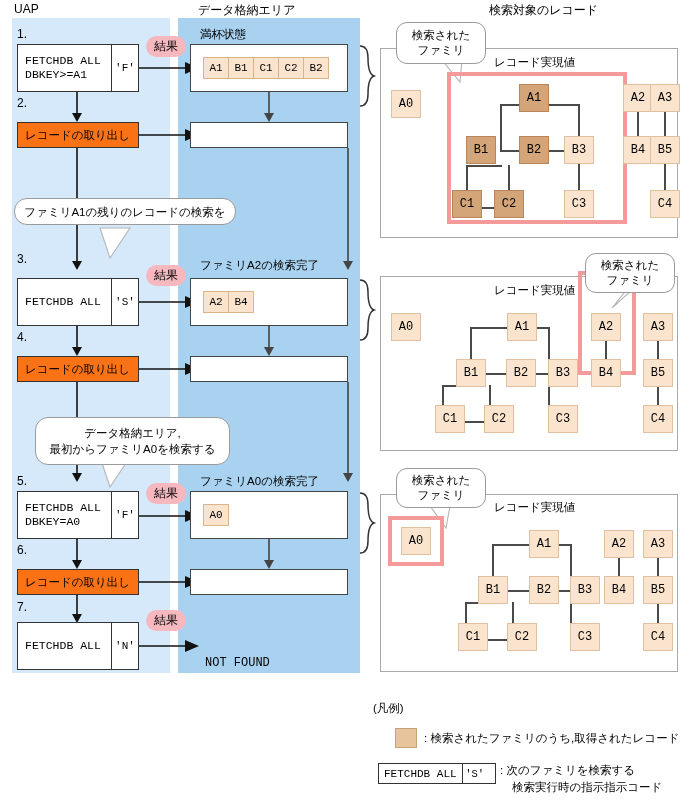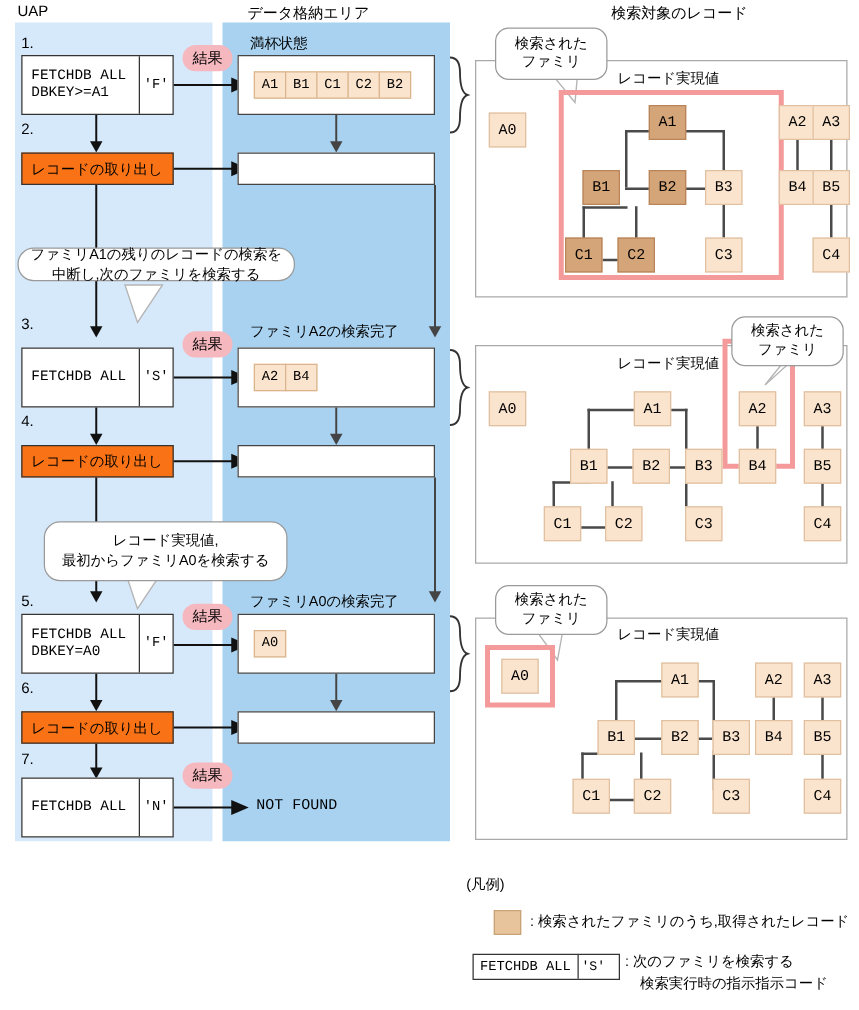--- a/index.html
+++ b/index.html
@@ -159,21 +159,20 @@
 <svg class="abs" style="left:342px;top:148px;" width="12" height="122">
   <line x1="6" y1="0" x2="6" y2="116" stroke="#444" stroke-width="1.6"></line>
   <polygon points="1,113 6,122 11,113" fill="#444"></polygon>
 </svg>
 
 <svg class="abs" style="left:96px;top:226px;" width="40" height="34">
   <polygon points="4,2 34,2 14,32" fill="#fff" stroke="#b5b5b5" stroke-width="1.1"></polygon>
 </svg>
 <div class="abs callout" style="left:14px;top:198px;width:222px;height:27px;">
   <span>ファミリA1の残りのレコードの検索を</span>
-  <span>中断し,次のファミリを検索する</span>
 </div>
 
 <div class="abs stepnum" style="left:17px;top:252px;">3.</div>
 <div class="abs cmdbox" style="left:17px;top:278px;width:122px;height:48px;">
   <div class="cmdtext">
     <span>FETCHDB ALL</span>
   </div>
   <div class="cmdcode">'S'</div>
 </div>
 <div class="abs pill" style="left:146px;top:265px;">結果</div>
@@ -210,21 +209,21 @@
 </svg>
 <svg class="abs" style="left:342px;top:382px;" width="12" height="100">
   <line x1="6" y1="0" x2="6" y2="94" stroke="#444" stroke-width="1.6"></line>
   <polygon points="1,91 6,100 11,91" fill="#444"></polygon>
 </svg>
 
 <svg class="abs" style="left:96px;top:455px;" width="40" height="34">
   <polygon points="4,2 34,2 14,32" fill="#fff" stroke="#b5b5b5" stroke-width="1.1"></polygon>
 </svg>
 <div class="abs callout" style="left:35px;top:417px;width:195px;height:48px;">
-  <span>レコード実現値,</span>
+  <span>データ格納エリア,</span>
   <span>最初からファミリA0を検索する</span>
 </div>
 
 <div class="abs stepnum" style="left:17px;top:474px;">5.</div>
 <div class="abs cmdbox" style="left:17px;top:491px;width:122px;height:48px;">
   <div class="cmdtext">
     <span>FETCHDB ALL</span>
     <span>DBKEY=A0</span>
   </div>
   <div class="cmdcode">'F'</div>
@@ -265,21 +264,21 @@
   <div class="cmdtext">
     <span>FETCHDB ALL</span>
   </div>
   <div class="cmdcode">'N'</div>
 </div>
 <div class="abs pill" style="left:146px;top:610px;">結果</div>
 <svg class="abs" style="left:139px;top:638px;" width="62" height="16">
   <line x1="0" y1="8" x2="48" y2="8" stroke="#111" stroke-width="1.6"></line>
   <polygon points="46,2 60,8 46,14" fill="#111"></polygon>
 </svg>
-<div class="abs" style="left:205px;top:637px;font-family:'Liberation Mono','DejaVu Sans Mono',monospace;font-size:12px;">NOT FOUND</div>
+<div class="abs" style="left:205px;top:656px;font-family:'Liberation Mono','DejaVu Sans Mono',monospace;font-size:12px;">NOT FOUND</div>
 
 <svg class="abs" style="left:358px;top:44px;" width="16" height="64">
   <path d="M2,2 Q10,2 10,14 Q10,30 16,32 Q10,34 10,50 Q10,62 2,62" fill="none" stroke="#333" stroke-width="1.5"></path>
 </svg>
 <svg class="abs" style="left:358px;top:278px;" width="16" height="64">
   <path d="M2,2 Q10,2 10,14 Q10,30 16,32 Q10,34 10,50 Q10,62 2,62" fill="none" stroke="#333" stroke-width="1.5"></path>
 </svg>
 <svg class="abs" style="left:358px;top:491px;" width="16" height="64">
   <path d="M2,2 Q10,2 10,14 Q10,30 16,32 Q10,34 10,50 Q10,62 2,62" fill="none" stroke="#333" stroke-width="1.5"></path>
 </svg>

